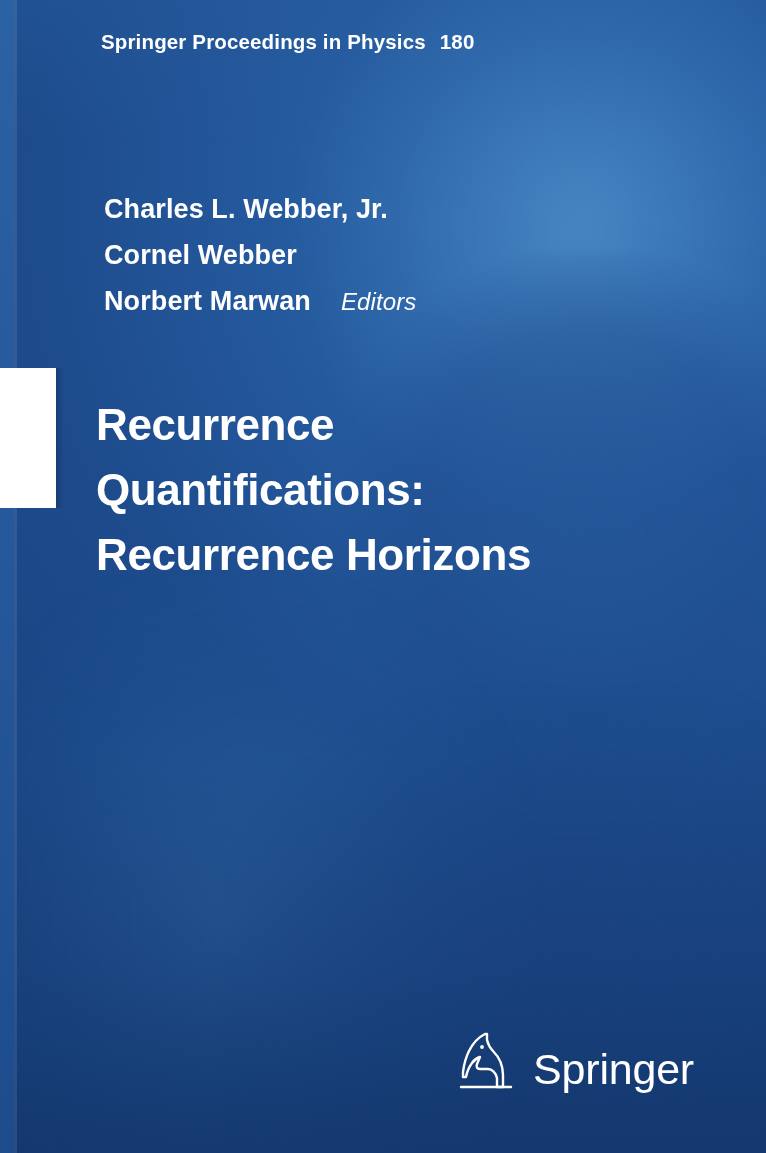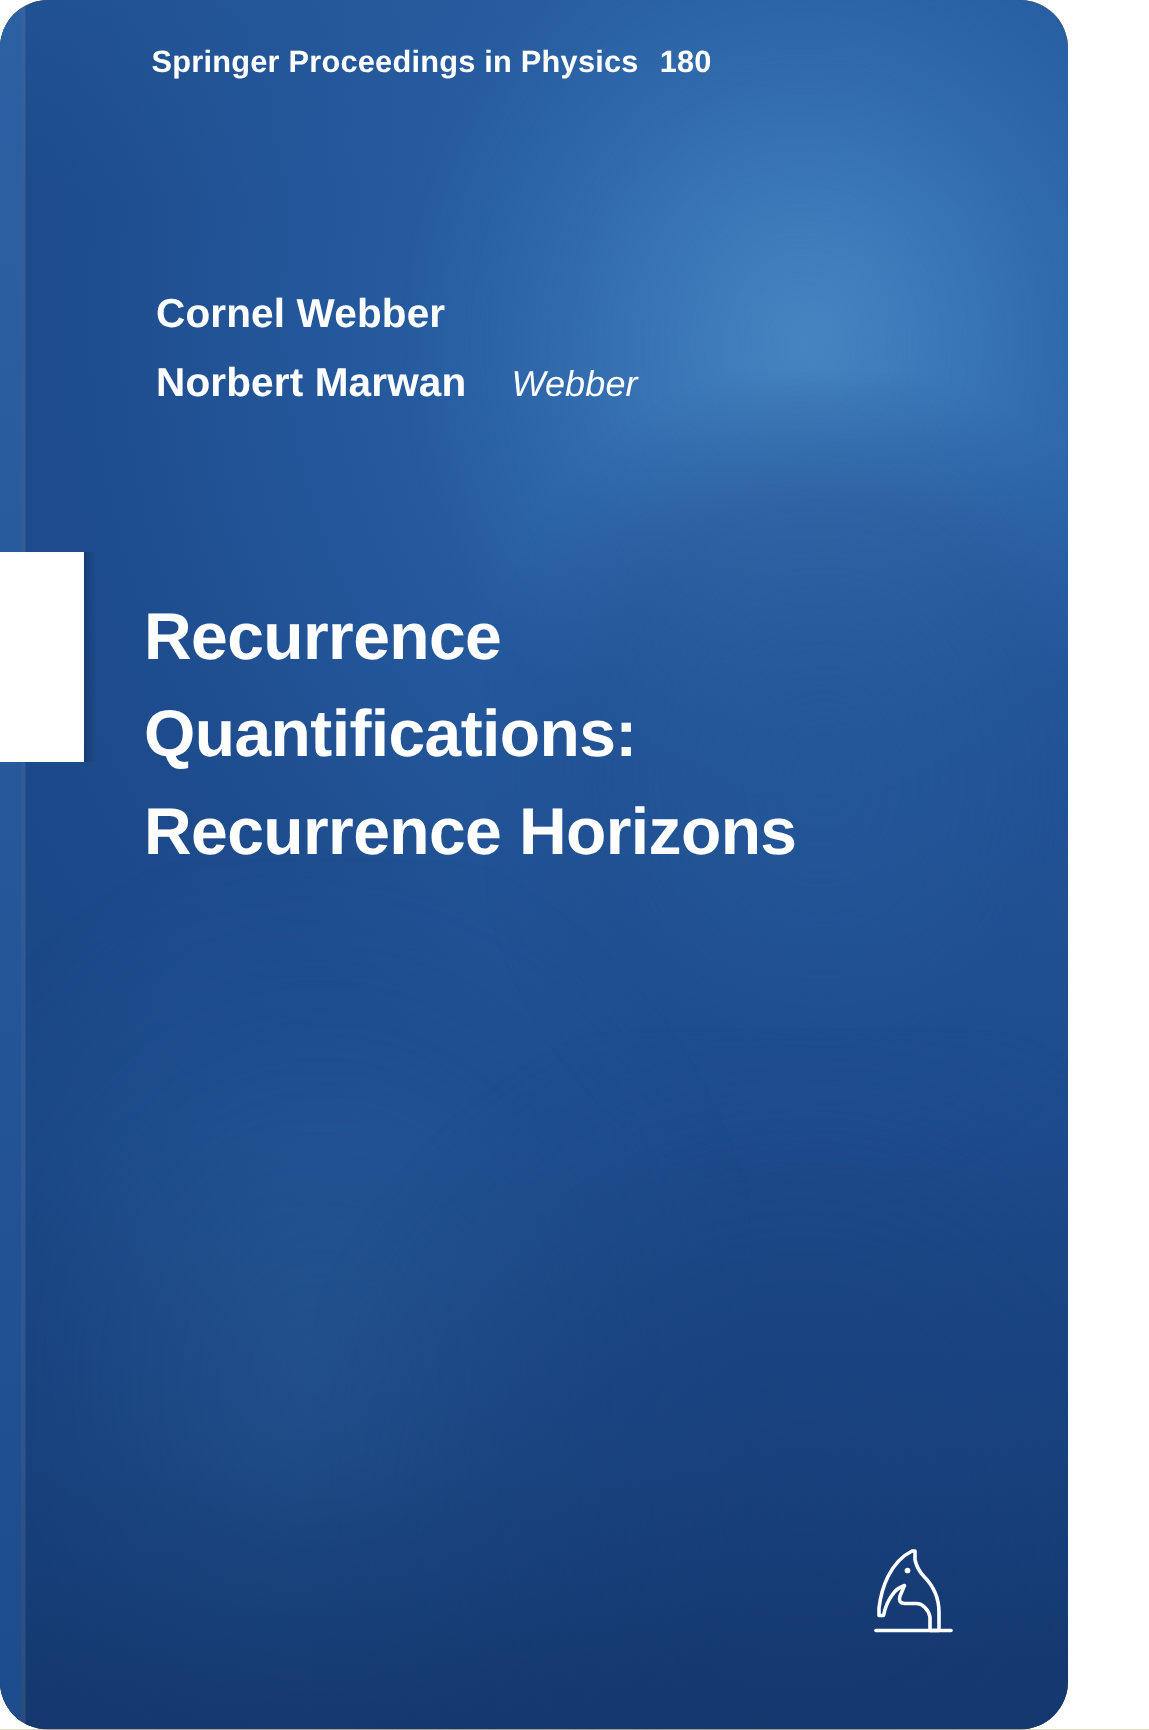--- a/index.html
+++ b/index.html
@@ -5,25 +5,24 @@
   html, body {
     margin: 0;
     padding: 0;
     background: #ffffff;
   }
   body {
     font-family: "Liberation Sans", sans-serif;
   }
   .cover {
     position: relative;
-    width: 712px;
+    width: 766px;
     height: 1153px;
     overflow: hidden;
-    background: #a16207;
-    border-radius: 32px;
+    background: #15803d;
   }
   
   .bg-base {
     position: absolute;
     inset: 0;
     background:
       radial-gradient(120% 80% at 78% 18%, #2f6fb4 0%, #24589c 38%, #1d4b8c 62%, #17427f 100%);
   }
   .bg-blotch-a {
     position: absolute;
@@ -210,32 +209,34 @@
   <div class="spine-edge"></div>
 
   <div class="left-notch"></div>
   <div class="left-notch-shadow"></div>
 
   <div class="series-line">
     <span>Springer Proceedings in Physics</span><span class="series-number">180</span>
   </div>
 
   <div class="editors">
+    <div class="editor-line">Charles L. Webber, Jr.</div>
     <div class="editor-line">Cornel Webber</div>
-    <div class="editor-line"><span>Norbert Marwan</span><span class="editors-role">Webber</span></div>
+    <div class="editor-line"><span>Norbert Marwan</span><span class="editors-role">Editors</span></div>
   </div>
 
   <div class="title">
     <div class="title-line">Recurrence</div>
     <div class="title-line">Quantifications:</div>
     <div class="title-line">Recurrence Horizons</div>
   </div>
 
 
   <div class="logo-wrap">
     <svg class="logo-mark" viewBox="0 0 62 64" aria-hidden="true">
       <path d="M30 3 C24 6 18 12 14 20 C11 26 9 33 8 41 L8 46 L11 46 C12 41 14 36 17 32 C19 29 22 27 25 26 L22 33 C21 36 22 38 25 38 L33 38 C37 38 41 42 42 47 L42 56 L48 56 L48 44 C48 34 44 26 38 20 C35 17 33 13 32 9 L32 3 Z" fill="none" stroke="#ffffff" stroke-width="2.4" stroke-linejoin="round" stroke-linecap="round"></path>
       <circle cx="27" cy="16" r="1.9" fill="#ffffff"></circle>
       <path d="M6 56 L56 56" stroke="#ffffff" stroke-width="2.4" stroke-linecap="round"></path>
     </svg>
+    <div class="logo-text">Springer</div>
   </div>
 
 </div>
 
 </body></html>

